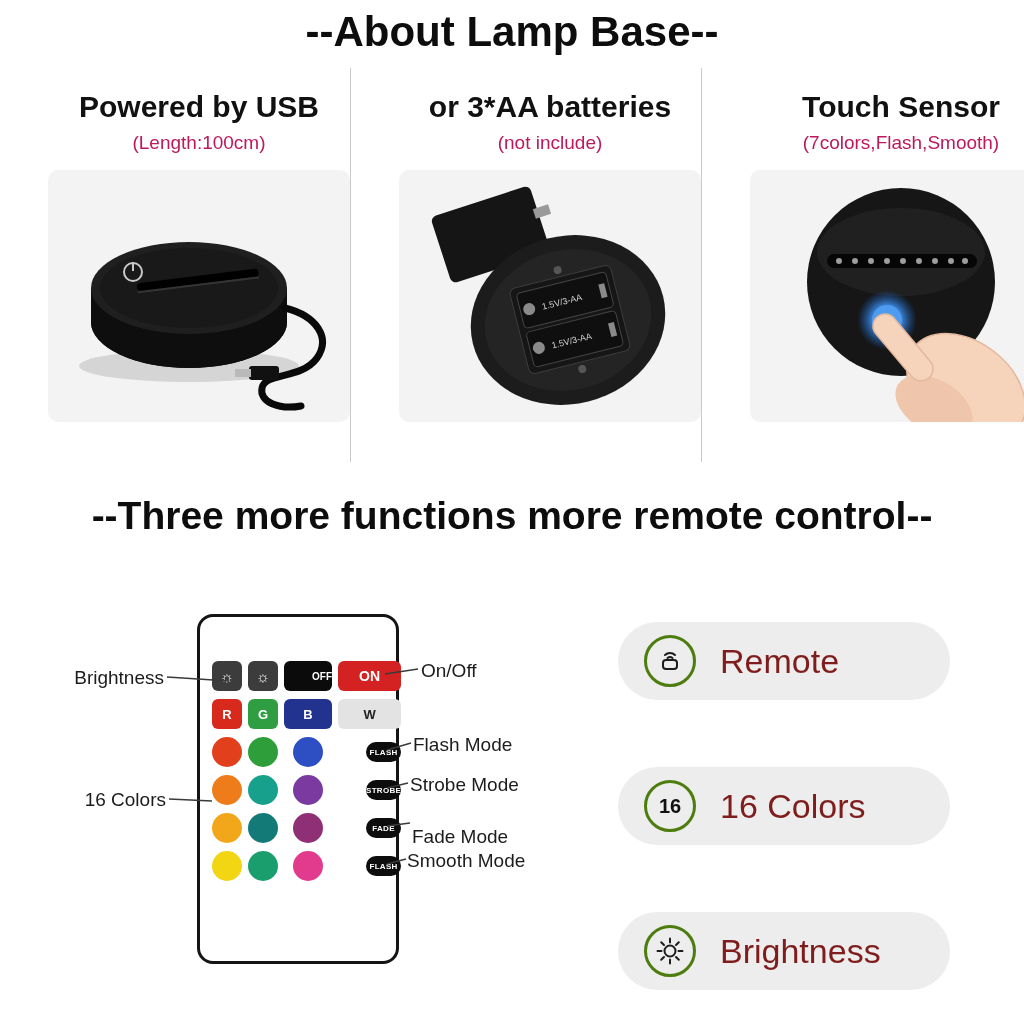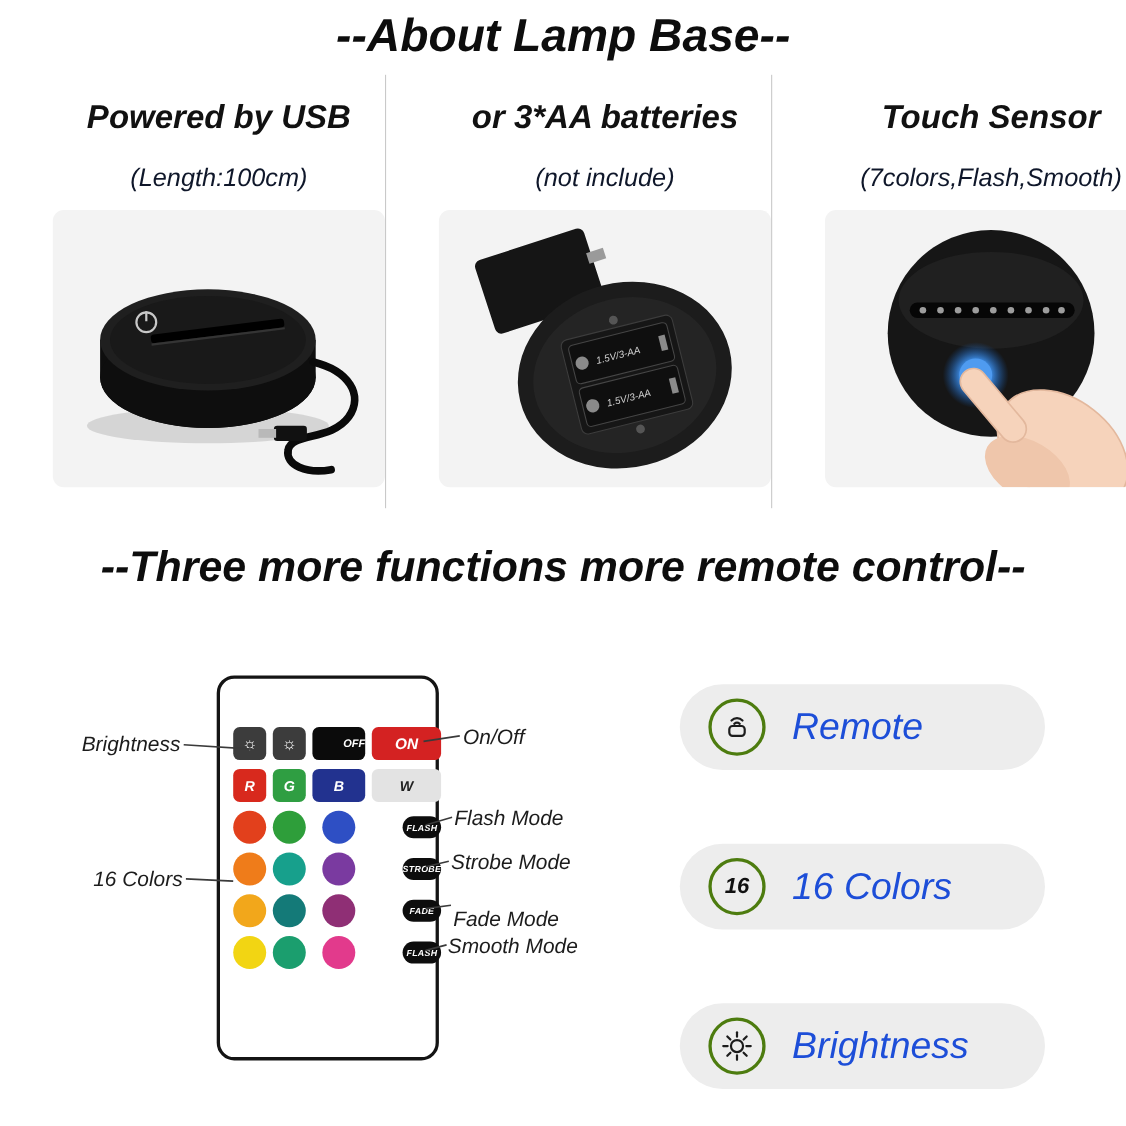--- a/index.html
+++ b/index.html
@@ -1,28 +1,28 @@
 <!DOCTYPE html>
 <html><head>
 <meta charset="utf-8">
 <style>
   * { margin:0; padding:0; box-sizing:border-box; }
   body { font-family:"Liberation Sans","DejaVu Sans",sans-serif; background:#fff; }
-  .canvas { position:relative; width:1024px; height:1024px; background:#fff; overflow:hidden;font-style:italic; }
+  .canvas { position:relative; width:1024px; height:1024px; background:#fff; overflow:hidden; }
 
   .title1 { position:absolute; top:8px; left:0; width:100%; text-align:center;
             font-size:42px; font-weight:600; color:#0d0d0d; }
   .title2 { position:absolute; top:494px; left:0; width:100%; text-align:center;
             font-size:39px; font-weight:600; color:#0d0d0d; }
 
   .features { position:absolute; top:68px; left:0; width:100%; height:394px; display:flex; }
   .feature { flex:1; text-align:center;padding-left:48px; }
   .feature + .feature { border-left:1px solid #c9c9c9; }
   .f-head { margin-top:22px; font-size:30px; font-weight:600; color:#111; }
-  .f-sub  { margin-top:24px; font-size:23px; color:#0f172a; }
+  .f-sub  { margin-top:8px; font-size:19px; color:#be185d; }
   .photo  { width:302px; height:252px; margin:16px auto 0; background:#f3f3f3; border-radius:10px; overflow:hidden; }
   .photo svg { display:block; width:100%; height:100%; }
 
   .remote { position:absolute; left:197px; top:614px; width:202px; height:350px;
             background:#fff; border:3px solid #141414; border-radius:16px; z-index:1; }
   .keys { position:absolute; left:12px; right:12px; top:42px;
           display:grid; grid-template-columns:repeat(4,1fr); grid-auto-rows:34px; gap:4px 6px; }
   .key { display:flex; align-items:center; justify-content:center; color:#fff; font-weight:700; }
   .sq  { border-radius:6px; height:30px; align-self:center; font-size:13px; }
   .dot { width:30px; height:30px; border-radius:50%; justify-self:center; align-self:center; }
@@ -37,21 +37,21 @@
   .callout.left { text-align:right; }
 
   .lines { position:absolute; left:0; top:0; width:1024px; height:1024px;
            pointer-events:none; z-index:5; }
 
   .badge { position:absolute; left:618px; width:332px; height:78px; background:#ededed;
            border-radius:44px; display:flex; align-items:center; padding-left:26px; gap:24px; }
   .bicon { width:52px; height:52px; border-radius:50%; border:3px solid #4d7c0f;
            display:flex; align-items:center; justify-content:center;
            font-weight:700; font-size:20px; color:#111; flex:0 0 auto; background:#ededed; }
-  .blabel { font-size:34px; font-weight:500; color:#1d4ed8; }
+  .blabel { font-size:34px; font-weight:500; color:#7f1d1d; }
 </style>
 </head>
 <body>
 
 <div class="canvas">
 
   <div class="title1">--About Lamp Base--</div>
 
   <div class="features">
 

